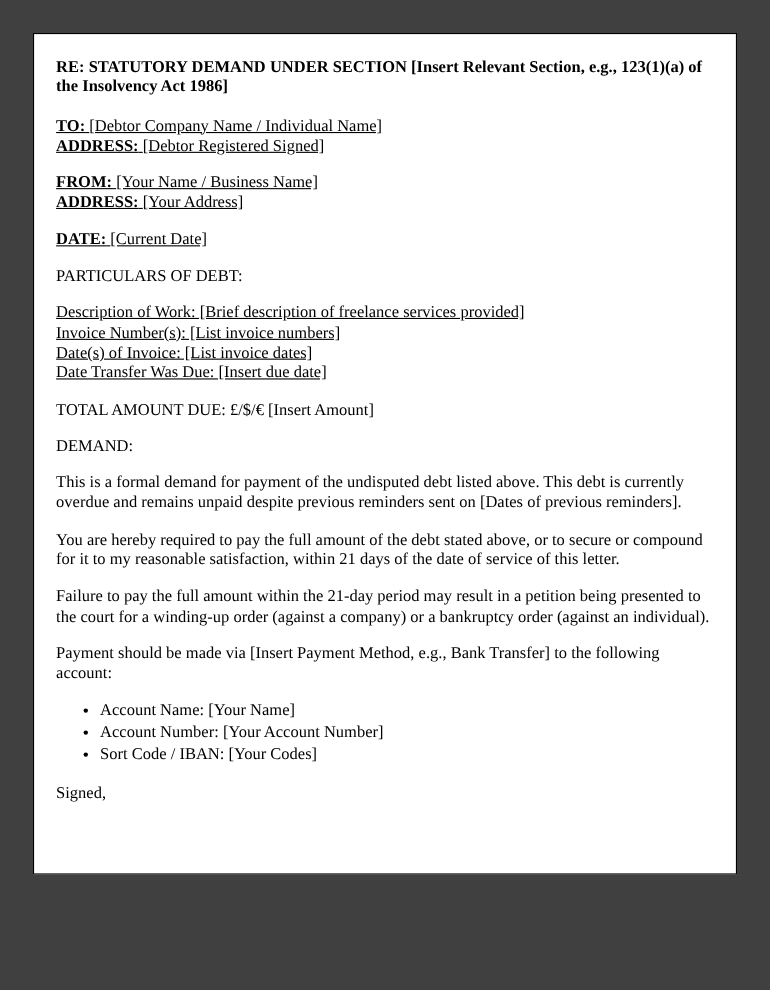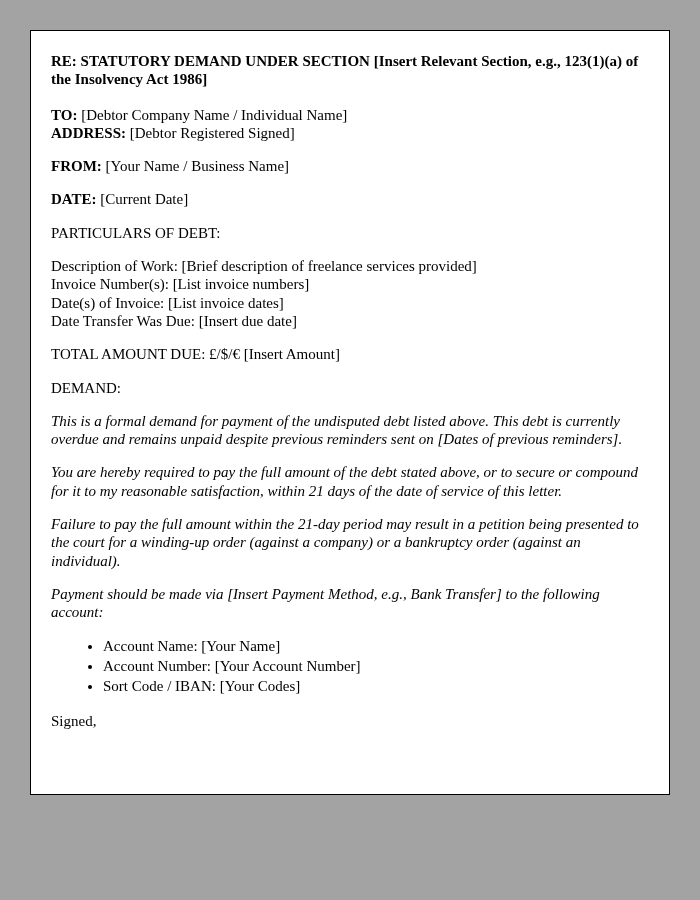--- a/index.html
+++ b/index.html
@@ -5,46 +5,46 @@
   html, body {
     margin: 0;
     padding: 0;
     background: #ffffff;
     font-family: "Liberation Serif", "DejaVu Serif", serif;
     color: #000000;
   }
   .page {
     width: 700px;
     height: 900px;
-    background: #a3a3a3;
+    background: #404040;
     position: relative;
   }
   .letter {
     position: absolute;
     top: 30px;
     left: 30px;
     width: 640px;
     min-height: 765px;
     box-sizing: border-box;
     border: 1px solid #000000;
     background: #ffffff;
     padding: 21px 20px 20px 20px;
     font-size: 15px;
     line-height: 1.22;
   }
   .b { font-weight: bold; }
-  .block { margin: 0 0 15px 0; }
+  .block { margin: 0 0 15px 0; text-decoration: underline; }
   .subject { font-weight: bold; margin-bottom: 17px; }
   .line { margin: 0; }
-  p.para { margin: 0 0 15px 0; font-style: italic; }
+  p.para { margin: 0 0 15px 0; }
   ul.acct {
     margin: 0 0 17px 0;
     padding-left: 40px;
   }
-  ul.acct li { margin: 0 0 2px 12px; }
+  ul.acct li { margin: 0 0 2px 0; }
   .heading { font-weight: normal; margin: 0 0 15px 0; }
 </style>
 </head>
 <body>
 
 <div class="page">
   <div class="letter">
 
     <div class="subject">RE: STATUTORY DEMAND UNDER SECTION [Insert Relevant Section, e.g., 123(1)(a) of the Insolvency Act 1986]</div>
 
@@ -56,20 +56,24 @@
       <div class="line">
         <span class="b">ADDRESS:</span>
         <span>[Debtor Registered Signed]</span>
       </div>
     </div>
 
     <div class="block">
       <div class="line">
         <span class="b">FROM:</span>
         <span>[Your Name / Business Name]</span>
+      </div>
+      <div class="line">
+        <span class="b">ADDRESS:</span>
+        <span>[Your Address]</span>
       </div>
     </div>
 
     <div class="block">
       <div class="line">
         <span class="b">DATE:</span>
         <span>[Current Date]</span>
       </div>
     </div>
 

